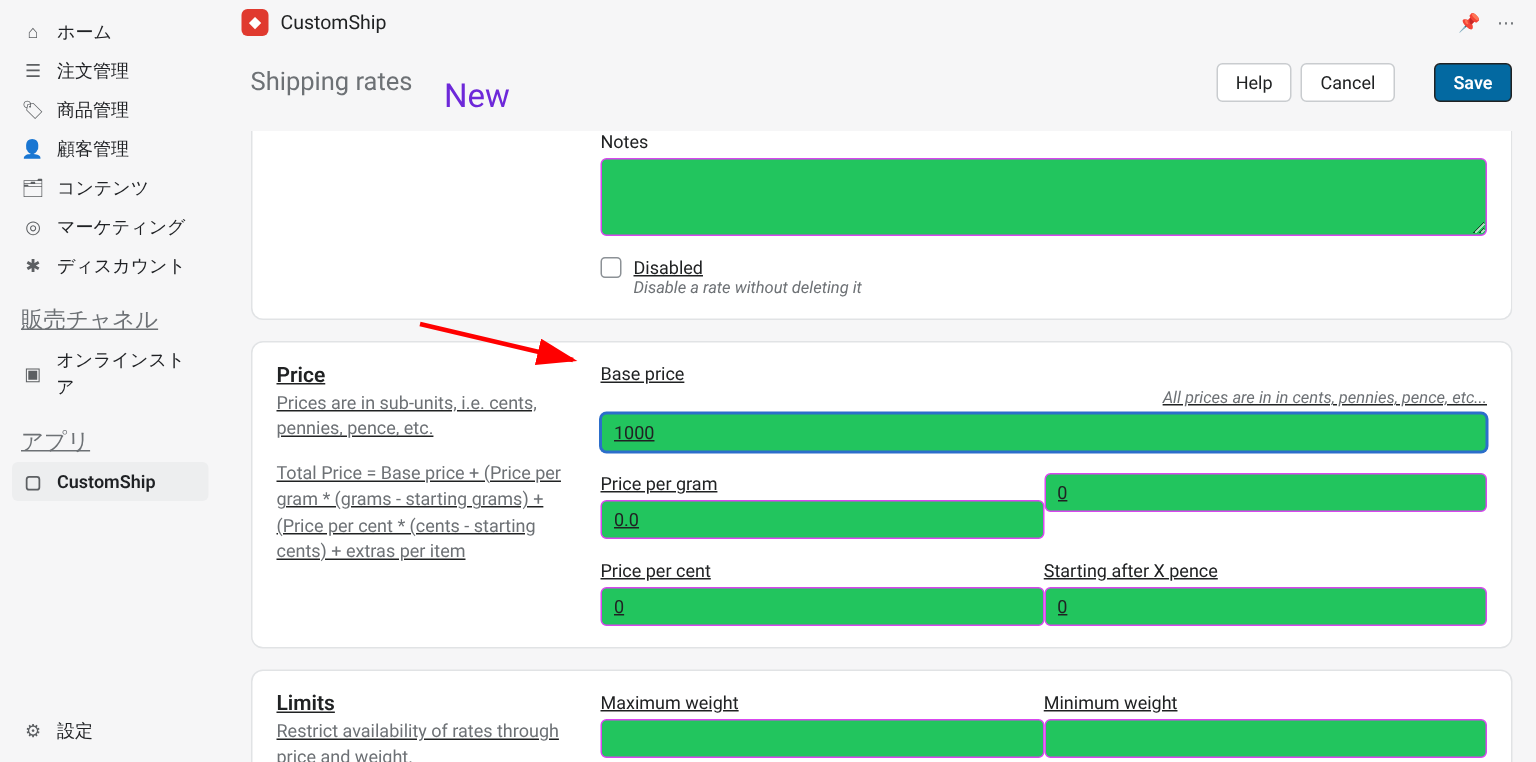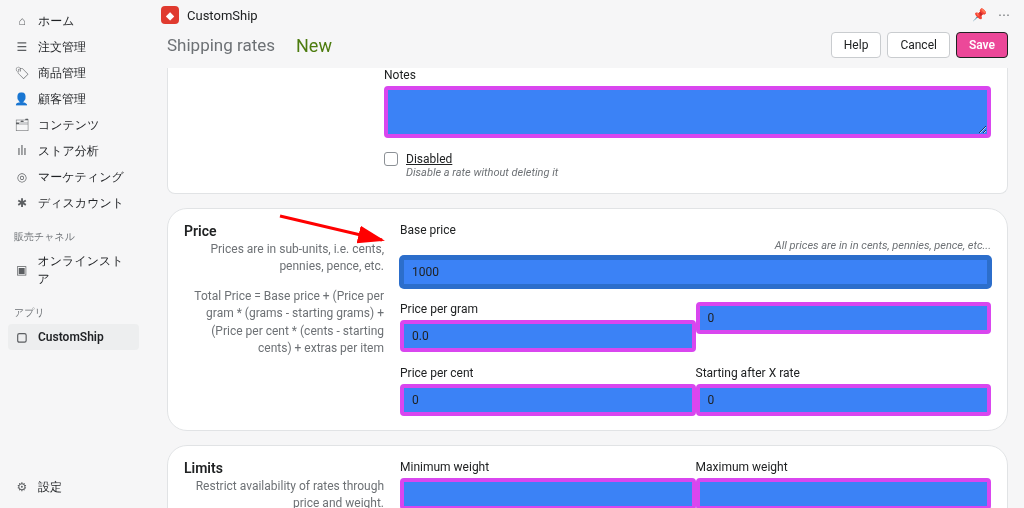--- a/index.html
+++ b/index.html
@@ -4,60 +4,60 @@
 <style>
   *{box-sizing:border-box;margin:0;padding:0;font-family:-apple-system,BlinkMacSystemFont,"Segoe UI",Roboto,Helvetica,Arial,sans-serif;}
   body{background:#f6f6f7;color:#202223;font-size:13px;width:1024px;height:508px;overflow:hidden;position:relative;}
   .layout{display:flex;height:100%;}
   
   .sidebar{width:145px;background:#f6f6f7;padding:8px 6px 8px 8px;display:flex;flex-direction:column;height:100%;}
   .nav-list{list-style:none;}
   .nav-item{display:flex;align-items:center;gap:8px;padding:4px 6px;border-radius:4px;color:#1f2124;font-size:12px;line-height:18px;cursor:pointer;}
   .nav-item.active{background:#edeeef;font-weight:600;}
   .nav-icon{width:16px;height:16px;display:inline-flex;align-items:center;justify-content:center;color:#5c5f62;font-size:12px;}
-  .section-label{font-size:10px;color:#6d7175;margin:14px 6px 4px;}
+  .section-label{font-size:15px;color:#6d7175;margin:14px 6px 4px;text-decoration:underline;}
   .spacer{flex:1;}
   
   .main{flex:1;display:flex;flex-direction:column;height:100%;}
   .appbar{display:flex;align-items:center;gap:8px;padding:6px 12px 4px 16px;}
   .app-icon{width:18px;height:18px;background:#e03a2f;border-radius:4px;display:inline-flex;align-items:center;justify-content:center;color:#fff;font-size:10px;font-weight:700;}
   .app-title{font-size:13px;color:#202223;}
   .appbar-spacer{flex:1;}
   .appbar-pin,.appbar-more{width:16px;color:#6d7175;text-align:center;cursor:pointer;font-size:12px;}
   
   .page-header{display:flex;align-items:center;gap:21px;padding:4px 16px 10px 22px;}
   .page-title{font-size:17px;color:#6d7175;}
-  .page-status{font-size:18px;color:#4d7c0f;}
+  .page-status{font-size:22px;color:#6d28d9;margin-top:20px;}
   .ph-spacer{flex:1;}
   .btn{border:1px solid #c9cccf;background:#fff;border-radius:4px;padding:5px 12px;font-size:12px;color:#202223;cursor:pointer;text-align:center;}
-  .btn.primary{background:#ec4899;color:#fff;border-color:#202223;font-weight:600;}
+  .btn.primary{background:#0369a1;color:#fff;border-color:#202223;font-weight:600;margin-left:20px;}
   .btn-row{display:flex;gap:6px;}
   
   .content{flex:1;overflow:auto;padding:0 16px 24px 22px;}
-  .card{background:#fff;border:1px solid #e1e3e5;border-radius:20px;margin-bottom:14px;}
+  .card{background:#fff;border:1px solid #e1e3e5;border-radius:8px;margin-bottom:14px;text-decoration:underline;}
   .card-body{display:flex;gap:16px;padding:14px 16px;}
   .side-col{width:200px;flex:0 0 200px;}
   .side-col h3{font-size:14px;font-weight:600;margin-bottom:2px;}
-  .side-desc{font-size:12px;color:#6d7175;line-height:1.45;text-align:right;}
+  .side-desc{font-size:12px;color:#6d7175;line-height:1.45;}
   .side-desc.mt{margin-top:12px;}
   .fields-col{flex:1;display:flex;flex-direction:column;gap:14px;}
   .field-row{display:flex;}
   .field{flex:1;display:flex;flex-direction:column;gap:4px;}
   .field label{font-size:12px;color:#202223;}
   .field .sub{font-size:11px;color:#6d7175;font-style:italic;margin-top:-2px;text-align:right;}
-  .input{width:100%;border:4px solid #d946ef;border-radius:4px;padding:5px 8px;font-size:12px;color:#202223;background:#3b82f6;outline:none;}
+  .input{width:100%;border:1px solid #d946ef;border-radius:4px;padding:5px 8px;font-size:12px;color:#202223;background:#22c55e;outline:none;}
   .input.tall{height:52px;resize:vertical;}
   .input.focused{border-color:#2c6ecb;box-shadow:0 0 0 1px #2c6ecb;}
   .checkbox-row{display:flex;align-items:center;gap:8px;}
   .checkbox{width:14px;height:14px;border:1px solid #8c9196;border-radius:3px;background:#fff;}
   .cb-label{font-size:12px;text-decoration:underline;}
   .cb-desc{font-size:11px;color:#6d7175;font-style:italic;margin-left:22px;}
   
   .notes-card{background:#fff;border:1px solid #e1e3e5;border-top:none;border-radius:0 0 8px 8px;margin-bottom:14px;}
-  .notes-body{display:flex;padding:0 16px 14px;}
+  .notes-body{display:flex;gap:16px;padding:0 16px 14px;}
   
   .arrow{position:absolute;pointer-events:none;}
 </style>
 </head>
 <body>
 
 <div class="layout">
 
   <aside class="sidebar">
     <ul class="nav-list">
@@ -73,24 +73,20 @@
           <span class="nav-icon">🏷</span>
           <span>商品管理</span>
         </li>
       <li class="nav-item">
           <span class="nav-icon">👤</span>
           <span>顧客管理</span>
         </li>
       <li class="nav-item">
           <span class="nav-icon">🗂</span>
           <span>コンテンツ</span>
-        </li>
-      <li class="nav-item">
-          <span class="nav-icon">ılı</span>
-          <span>ストア分析</span>
         </li>
       <li class="nav-item">
           <span class="nav-icon">◎</span>
           <span>マーケティング</span>
         </li>
       <li class="nav-item">
           <span class="nav-icon">✱</span>
           <span>ディスカウント</span>
         </li>
     </ul>
@@ -179,42 +175,42 @@
               <div class="field">
                 <input class="input" value="0" style="">
               </div>
             </div>
             <div class="field-row">
               <div class="field">
                 <label>Price per cent</label>
                 <input class="input" value="0" style="">
               </div>
               <div class="field">
-                <label>Starting after X rate</label>
+                <label>Starting after X pence</label>
                 <input class="input" value="0" style="">
               </div>
             </div>
           </div>
         </div>
       </div>
 
       <div class="card">
         <div class="card-body">
           <div class="side-col">
             <h3>Limits</h3>
             <div class="side-desc">Restrict availability of rates through price and weight.</div>
           </div>
           <div class="fields-col">
             <div class="field-row">
               <div class="field">
+                <label>Maximum weight</label>
+                <input class="input" style="">
+              </div>
+              <div class="field">
                 <label>Minimum weight</label>
-                <input class="input" style="">
-              </div>
-              <div class="field">
-                <label>Maximum weight</label>
                 <input class="input" style="">
               </div>
             </div>
           </div>
         </div>
       </div>
 
     </div>
   </main>
 </div>

